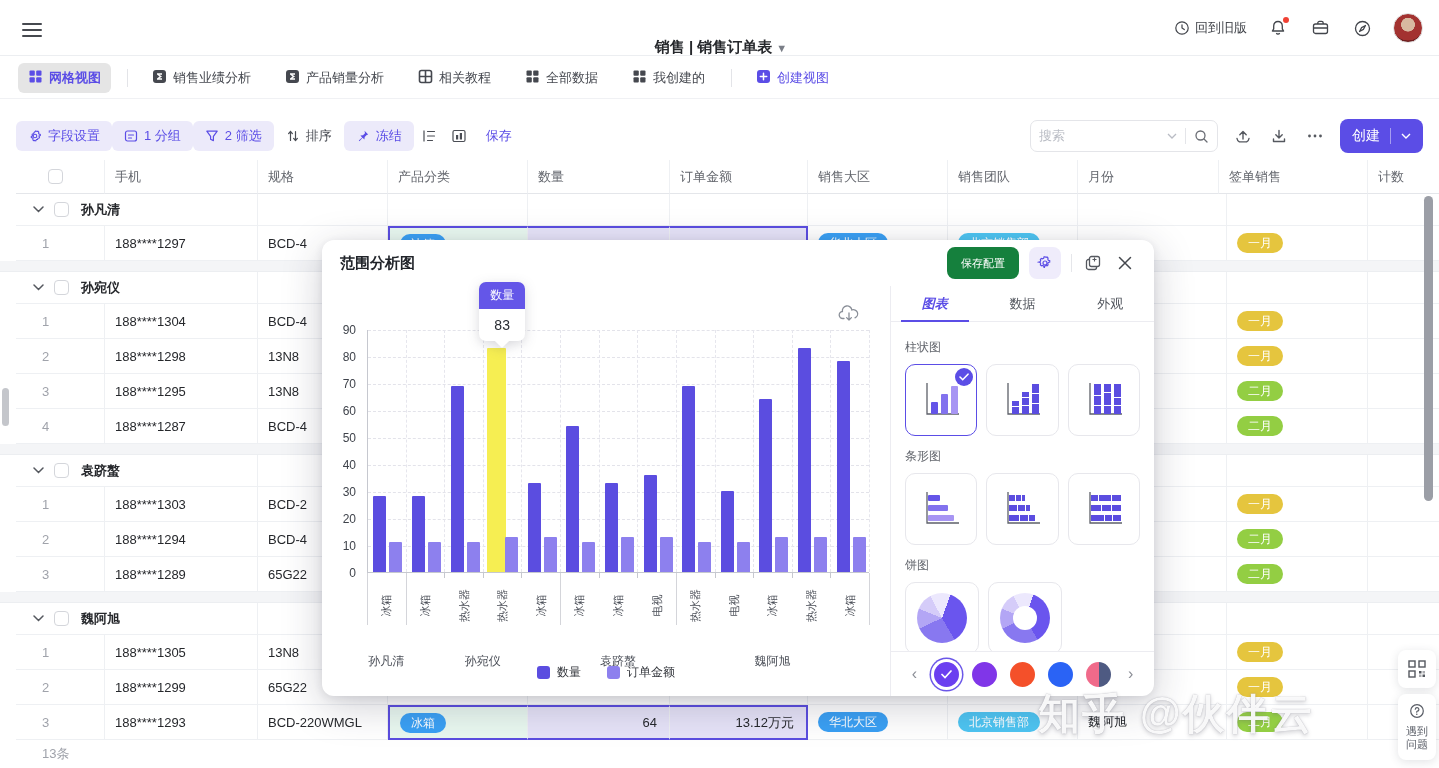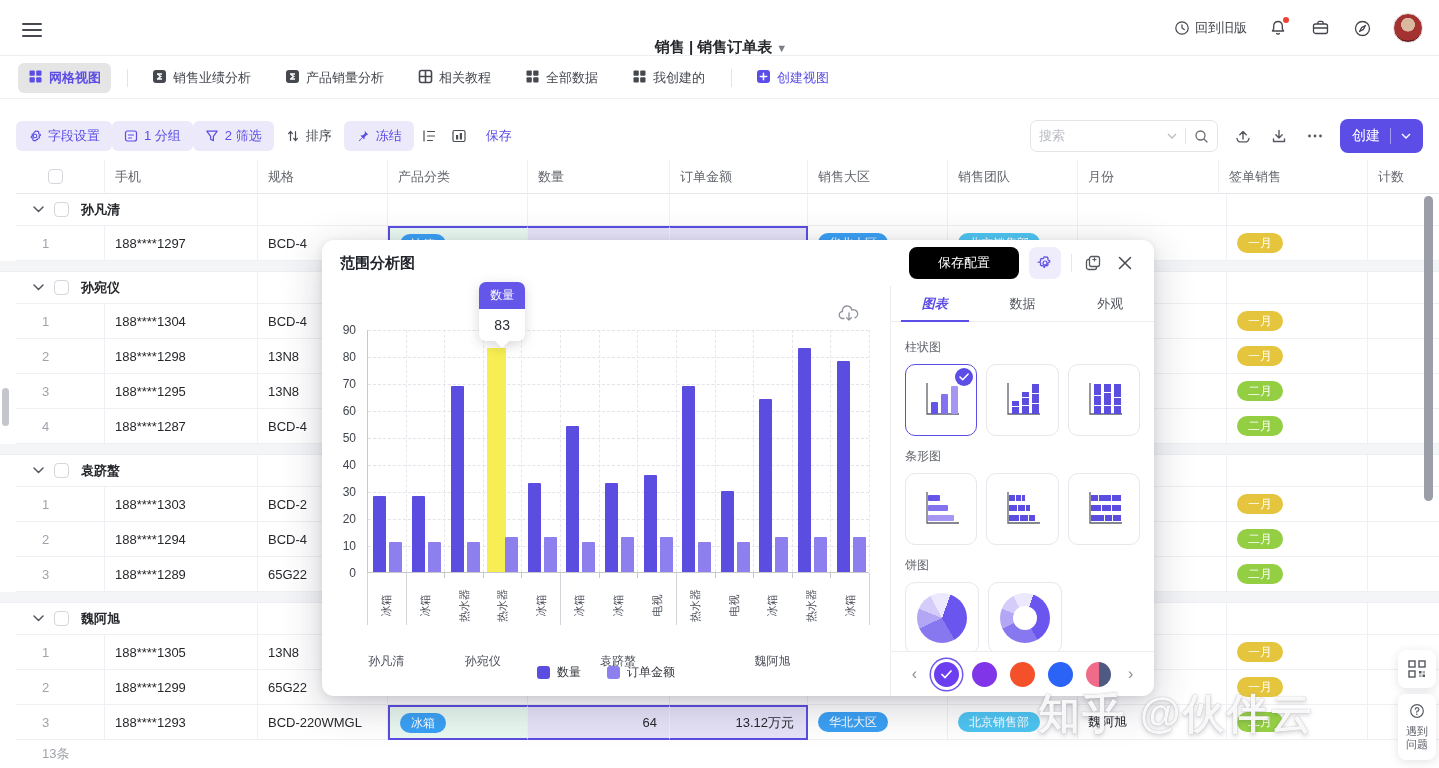--- a/index.html
+++ b/index.html
@@ -66,21 +66,21 @@
   
   .vscroll { position:absolute; right:6px; top:196px; width:9px; height:305px; border-radius:5px; background:#9b9ea6; cursor:grab; }
   .lscroll { position:absolute; left:2px; top:388px; width:7px; height:38px; border-radius:4px; background:#c4c6cb; cursor:grab; }
 
   
   .modal { position:absolute; left:322px; top:240px; width:832px; height:456px; background:#fff; border-radius:12px;
     box-shadow:0 10px 40px rgba(35,38,59,.22), 0 2px 8px rgba(35,38,59,.10); z-index:20; }
   .m-header { position:absolute; left:0; top:0; right:0; height:46px; display:flex; align-items:center; padding:0 18px; }
   .m-title { font-size:15px; font-weight:700; color:#21242a; }
   .m-actions { margin-left:auto; display:flex; align-items:center; gap:10px; }
-  .savebtn { background:#000000; color:#fff; font-size:13px; border-radius:8px; height:32px; padding:0 29px;
+  .savebtn { background:#15803d; color:#fff; font-size:11px; border-radius:8px; height:32px; padding:0 14px;
     display:flex; align-items:center; cursor:pointer; }
   .gearbtn { width:32px; height:32px; border-radius:8px; background:#efecfb; display:flex; align-items:center; justify-content:center; cursor:pointer; }
   .m-sep { width:1px; height:18px; background:#e5e6ea; }
   .m-body { position:absolute; left:0; top:46px; right:264px; bottom:0; }
   .m-panel { position:absolute; top:46px; right:0; width:264px; bottom:0; border-left:1px solid #ececf1; }
 
   
   #plot { position:absolute; left:45px; top:44px; width:502px; height:243px; border-left:1px solid #c6c8cf; border-bottom:1px solid #c6c8cf; }
   .hgrid { position:absolute; left:0; right:0; border-top:1px dashed #e3e3ea; }
   .vgrid { position:absolute; top:0; bottom:0; border-left:1px dashed #e6e6ed; }

